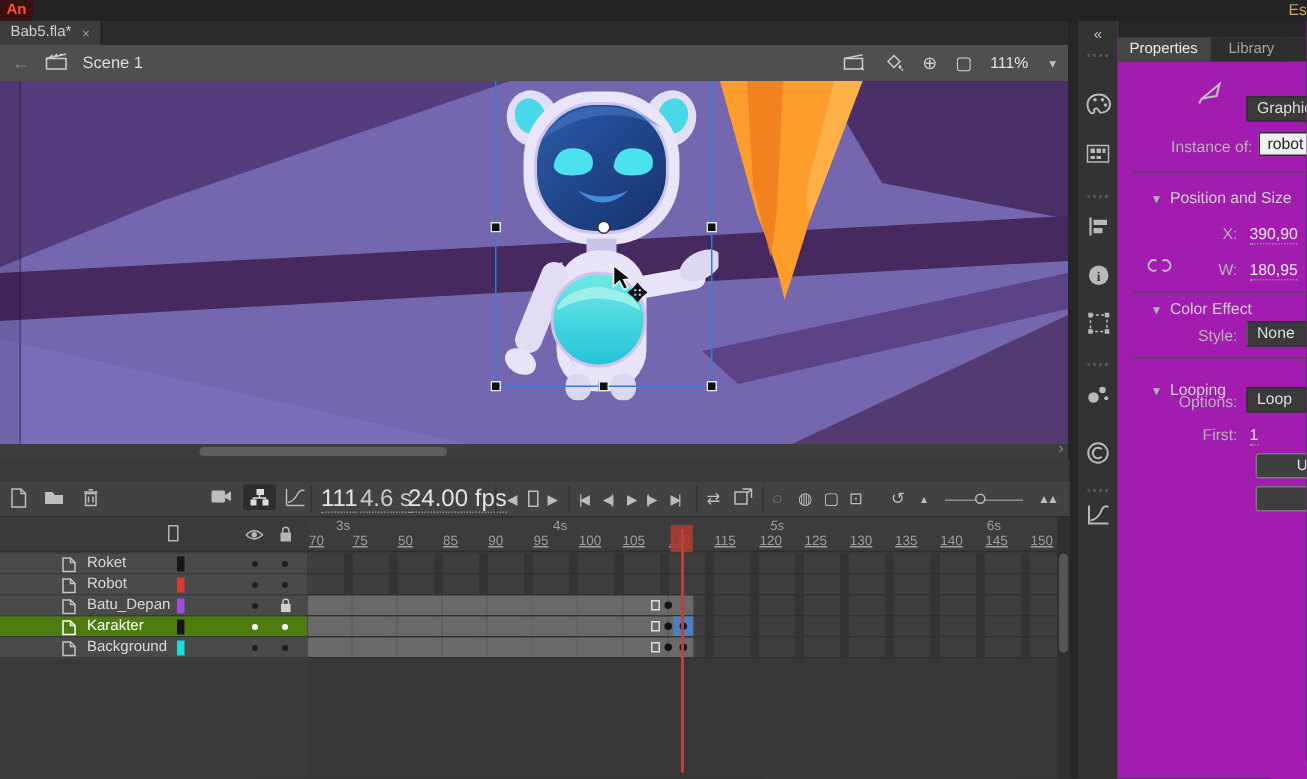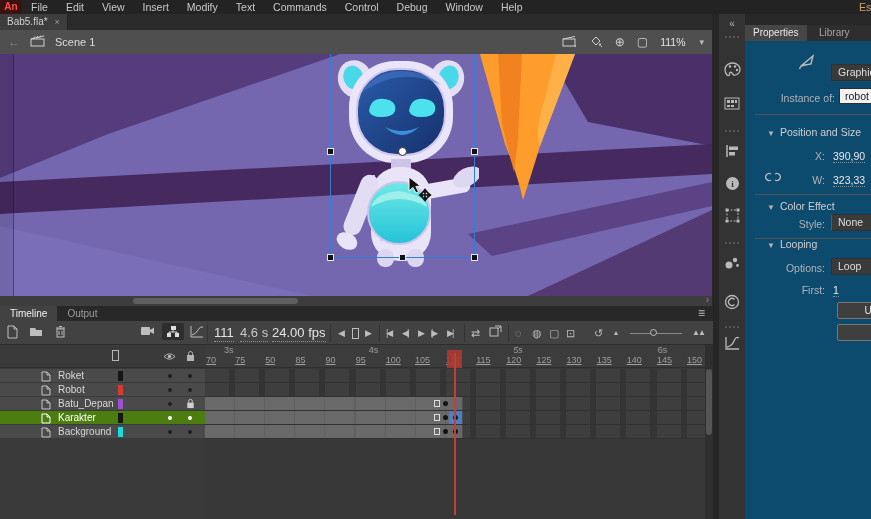--- a/index.html
+++ b/index.html
@@ -45,21 +45,21 @@
   #tl-tabs { left:0; top:0; width:713px; height:15px; background:#282828; display:flex; }
   .tl-tab { font-size:10px; padding:0 10px; line-height:15px; color:#9c9c9c; }
   .tl-tab.active { background:#424242; color:#efefef; }
   #tl-menu { position:absolute; right:8px; top:0; color:#bdbdbd; font-size:12px; }
   #tl-toolbar { left:0; top:15px; width:713px; height:24px; background:#424242;
     border-bottom:1px solid #2c2c2c; color:#bdbdbd; }
   .tb { position:absolute; top:4px; font-size:11px; line-height:16px; }
   .tb svg { display:block; }
   .tbsep { position:absolute; top:3px; width:1px; height:18px; background:#333; }
   .hot { border-bottom:1px dotted #8f8f8f; }
-  .counter { color:#e3e3e3; font-size:13px; }
+  .counter { color:#e3e3e3; font-size:16px; }
   #parent-btn { background:#2d2d2d; border-radius:2px; padding:2px 4px; top:2px; }
   #tl-zoom-slider { width:52px; height:1px; background:#8a8a8a; top:12px; }
   #tl-zoom-knob { width:7px; height:7px; border:1px solid #bdbdbd; border-radius:50%; top:-4px; left:20px; background:#424242; }
   
   #tl-main { left:0; top:39px; width:713px; height:174px; }
   #layers-col { left:0; top:0; width:205px; height:174px; background:#3a3a3a; }
   #layers-header { left:0; top:0; width:205px; height:23px; background:#3a3a3a; border-bottom:1px solid #2e2e2e; }
   .layer-row { position:absolute; left:0; width:205px; height:14px; background:#4a4a4a;
     border-bottom:1px solid #3a3a3a; color:#d8d8d8; font-size:10px; }
   .layer-row.selected { background:#4d7c0f; color:#fff; }
@@ -86,21 +86,21 @@
   #playhead-line { left:249px; top:8px; width:2px; height:162px; background:#bf4036; }
   #tl-vscroll { left:705px; top:0; width:8px; height:174px; background:#2f2f2f; }
   #tl-vscroll-thumb { left:1px; top:24px; width:6px; height:66px; background:#555; border-radius:3px; }
   
   #rightcol { left:712px; top:14px; width:159px; height:505px; background:#464646; z-index:26; }
   #rc-divider { left:0; top:0; width:7px; height:505px; background:#262626; }
   #dock { left:7px; top:0; width:26px; height:505px; background:#333; }
   .dock-btn { position:absolute; left:0; width:26px; text-align:center; color:#b9b9b9; }
   .dock-sep { position:absolute; left:6px; width:14px; height:2px;
     background:repeating-linear-gradient(90deg,#555 0 2px,transparent 2px 4px); }
-  #panel { left:33px; top:0; width:126px; height:505px; background:#0c4a6e; overflow:hidden; }
+  #panel { left:33px; top:0; width:126px; height:505px; background:#a21caf; overflow:hidden; }
   #panel-topstrip { left:0; top:0; width:126px; height:11px; background:#282828; }
   .prop-tab { position:absolute; top:11px; height:16px; font-size:10px; line-height:16px; padding:0 8px; color:#a5a5a5; background:#2e2e2e; }
   .prop-tab.active { background:#464646; color:#e9e9e9; }
   #prop-tabrow { left:0; top:11px; width:126px; height:16px; background:#2e2e2e; }
   .plabel { position:absolute; color:#b3b3b3; font-size:10.5px; text-align:right; }
   .pvalue { position:absolute; color:#e8e8e8; font-size:10.5px; }
   .dropdown { position:absolute; background:#3a3a3a; border:1px solid #303030; color:#dedede;
     font-size:10.5px; line-height:15px; padding:0 6px; height:17px; }
   .sect-title { position:absolute; color:#cfcfcf; font-size:10.5px; }
   .sect-title .tri { color:#b5b5b5; font-size:8px; margin-right:5px; }
@@ -108,33 +108,20 @@
   #instance-field { position:absolute; background:#f1f1f1; color:#222; font-size:10.5px;
     padding:1px 5px; border:1px solid #2e2e2e; }
   .pbutton { position:absolute; background:#3f3f3f; border:1px solid #777; border-radius:2px;
     color:#e2e2e2; font-size:10px; height:17px; line-height:15px; text-align:right; padding:0 3px; }
 </style>
 </head>
 <body>
 
 <header id="menubar" class="abs">
   <span id="an-logo">An</span>
-  <nav id="menu-items">
-      <span class="menu-item">File</span>
-      <span class="menu-item">Edit</span>
-      <span class="menu-item">View</span>
-      <span class="menu-item">Insert</span>
-      <span class="menu-item">Modify</span>
-      <span class="menu-item">Text</span>
-      <span class="menu-item">Commands</span>
-      <span class="menu-item">Control</span>
-      <span class="menu-item">Debug</span>
-      <span class="menu-item">Window</span>
-      <span class="menu-item">Help</span>
-    </nav>
   <span id="workspace-label">Es</span>
 </header>
 
 <div id="tabbar" class="abs">
   <div class="doc-tab">
     <span>Bab5.fla*</span>
     <span class="close">×</span>
   </div>
 </div>
 
@@ -259,25 +246,20 @@
       </g>
   </svg>
 </div>
 
 <div id="hscroll" class="abs">
   <div id="hscroll-thumb" class="abs"></div>
   <span id="hscroll-arrow" class="abs">›</span>
 </div>
 
 <div id="timeline" class="abs">
-  <div id="tl-tabs" class="abs">
-    <span class="tl-tab active">Timeline</span>
-    <span class="tl-tab">Output</span>
-    <span id="tl-menu">≡</span>
-  </div>
 
   <div id="tl-toolbar" class="abs">
     <span class="tb" style="left:6px">
       <svg width="13" height="14" viewBox="0 0 13 14">
           <path d="M2,1 h6 l3,3 v9 h-9 Z" fill="none" stroke="#bdbdbd"></path>
           <path d="M8,1 v3 h3" fill="none" stroke="#bdbdbd"></path>
         </svg>
       </span>
     <span class="tb" style="left:29px">
       <svg width="14" height="12" viewBox="0 0 14 12">
@@ -559,29 +541,29 @@
     <div class="pdivider" style="top:100px"></div>
     <span class="sect-title" style="left:22px;top:112px"><span class="tri">▼</span><span>Position and Size</span></span>
     <span class="plabel" style="left:30px;top:136px;width:50px">X:</span>
     <span class="pvalue hot" style="left:88px;top:136px">390,90</span>
     <span class="abs" style="left:20px;top:156px">
       <svg width="16" height="14" viewBox="0 0 16 14">
           <path d="M6,4 A3.5,3.5 0 1 0 6,10" fill="none" stroke="#b9b9b9" stroke-width="1.3"></path>
           <path d="M10,4 A3.5,3.5 0 1 1 10,10" fill="none" stroke="#b9b9b9" stroke-width="1.3"></path>
         </svg></span>
     <span class="plabel" style="left:30px;top:160px;width:50px">W:</span>
-    <span class="pvalue hot" style="left:88px;top:160px">323,33</span>
+    <span class="pvalue hot" style="left:88px;top:160px">180,95</span>
 
     <div class="pdivider" style="top:180px"></div>
     <span class="sect-title" style="left:22px;top:186px"><span class="tri">▼</span><span>Color Effect</span></span>
     <span class="plabel" style="left:20px;top:204px;width:60px">Style:</span>
     <span class="dropdown" style="left:86px;top:200px;width:73px;border-left:1px solid #585858">None</span>
 
     <div class="pdivider" style="top:224px"></div>
-    <span class="sect-title" style="left:22px;top:224px"><span class="tri">▼</span><span>Looping</span></span>
+    <span class="sect-title" style="left:22px;top:240px"><span class="tri">▼</span><span>Looping</span></span>
     <span class="plabel" style="left:20px;top:248px;width:60px">Options:</span>
     <span class="dropdown" style="left:86px;top:244px;width:73px">Loop</span>
     <span class="plabel" style="left:20px;top:270px;width:60px">First:</span>
     <span class="pvalue hot" style="left:88px;top:270px">1</span>
 
     <span class="pbutton" style="left:92px;top:288px;width:67px">Use Fra</span>
     <span class="pbutton" style="left:92px;top:310px;width:67px">Lip S</span>
   </div>
 </div>
 

